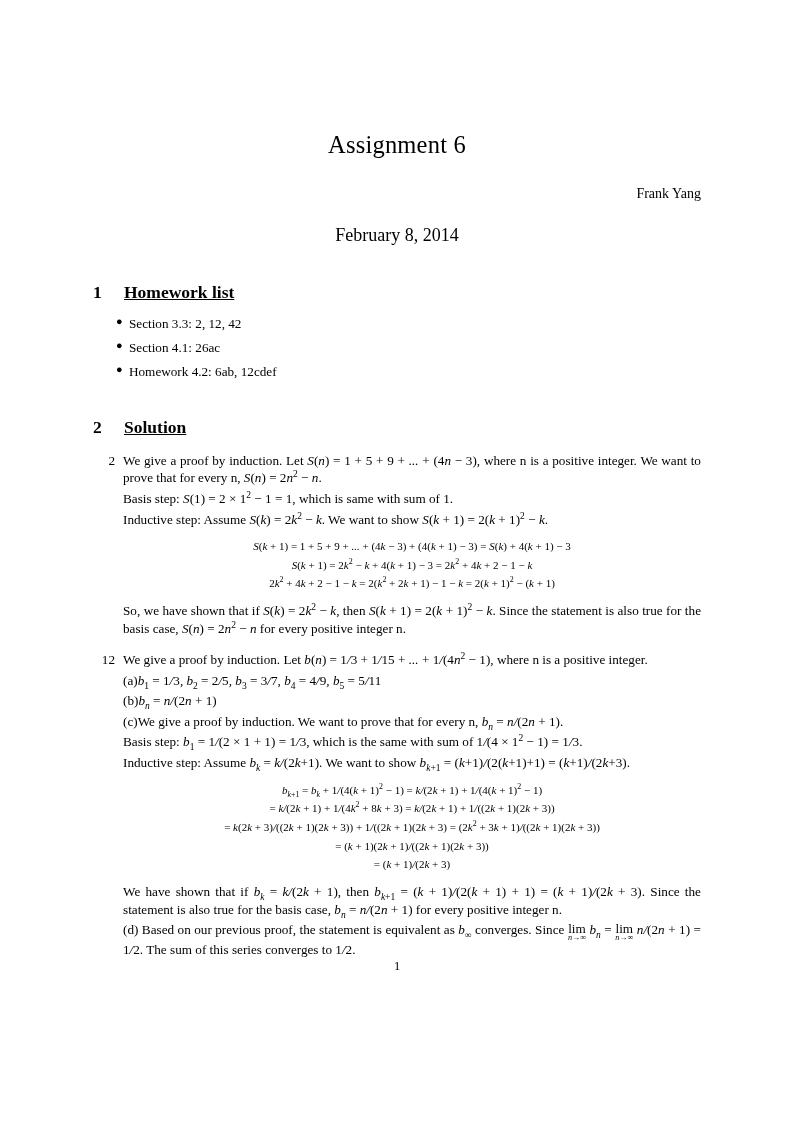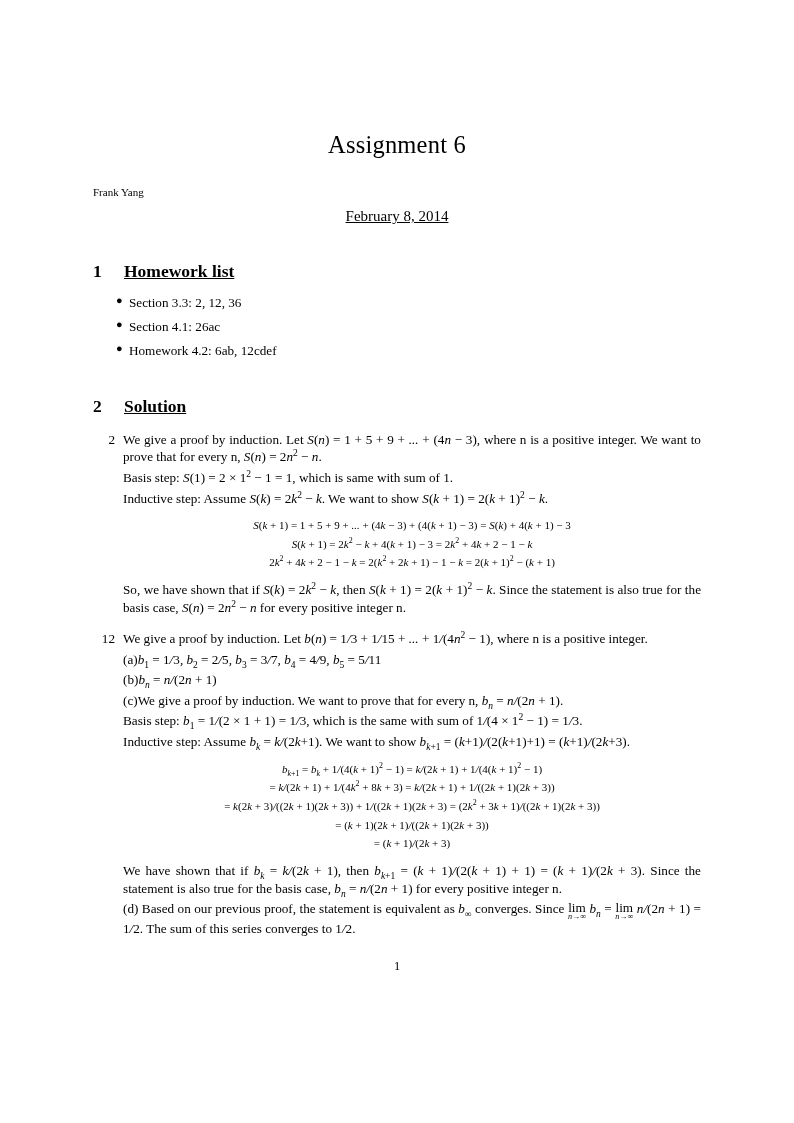--- a/index.html
+++ b/index.html
@@ -30,29 +30,28 @@
   }
   .doc-title {
     text-align: center;
     font-size: 24.5px;
     font-weight: normal;
     letter-spacing: 0.2px;
     margin: 0 0 0 0;
     line-height: 1.2;
   }
   .doc-author {
-    text-align: left;
-    font-size: 11px;
+    text-align: right;
+    font-size: 14px;
     margin-top: 27px;
   }
   .doc-date {
     text-align: center;
-    font-size: 15px;
-    margin-top: 10px;
-    text-decoration: underline;
+    font-size: 18px;
+    margin-top: 23px;
   }
   h2.section {
     font-size: 17.5px;
     font-weight: bold;
     margin: 36px 0 0 0;
     line-height: 1.2;
     text-decoration: underline;
   }
   h2.section .num {
     display: inline-block;
@@ -134,21 +133,21 @@
 
     <div class="doc-title">Assignment 6</div>
     <div class="doc-author">Frank Yang</div>
     <div class="doc-date">February 8, 2014</div>
 
     <h2 class="section">
       <span class="num">1</span><span>Homework list</span>
     </h2>
 
     <ul class="hwlist">
-      <li><span class="bullet">●</span><span>Section 3.3: 2, 12, 36</span></li>
+      <li><span class="bullet">●</span><span>Section 3.3: 2, 12, 42</span></li>
       <li><span class="bullet">●</span><span>Section 4.1: 26ac</span></li>
       <li><span class="bullet">●</span><span>Homework 4.2: 6ab, 12cdef</span></li>
     </ul>
 
     <h2 class="section">
       <span class="num">2</span><span>Solution</span>
     </h2>
 
     <div class="problem">
       <span class="pnum">2</span>

